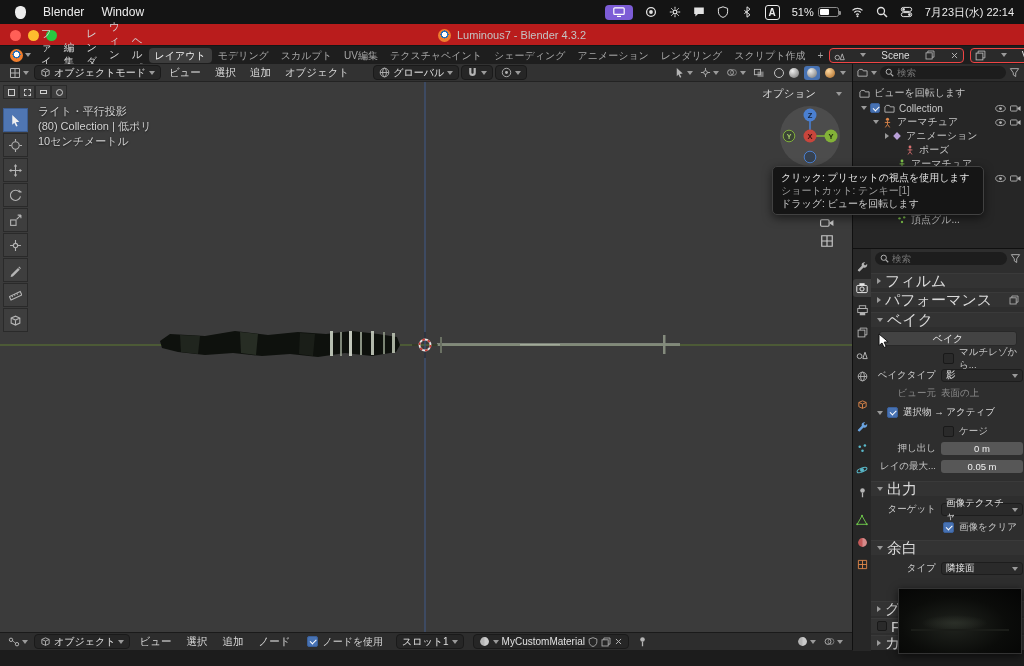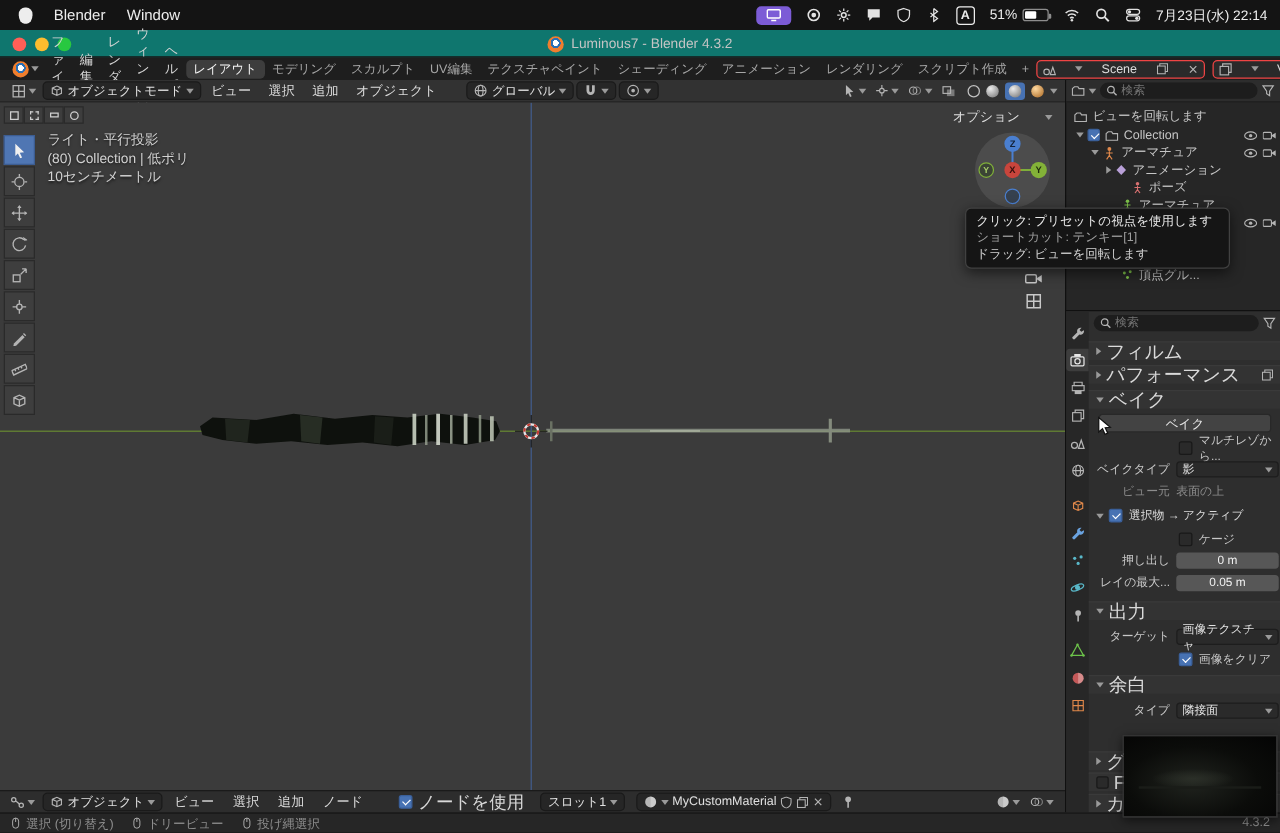--- a/index.html
+++ b/index.html
@@ -15,21 +15,21 @@
 .menubar{position:absolute;top:0;left:0;width:1024px;height:24px;background:#141414;color:#ededed;display:flex;align-items:center;font-size:12px}
 .mb-left{display:flex;align-items:center;gap:17px;padding-left:15px}
 .mb-right{margin-left:auto;display:flex;align-items:center;gap:12px;padding-right:10px;font-size:11px}
 .alogo{width:11px;height:13px;background:#ededed;border-radius:45% 45% 42% 42%/40% 40% 52% 52%}
 .mirror-pill{width:28px;height:15px;background:#7c5cd6;border-radius:4px;display:flex;align-items:center;justify-content:center}
 .inputA{width:15px;height:15px;border:1.2px solid #ededed;border-radius:3px;font-size:10px;display:flex;align-items:center;justify-content:center;font-weight:bold}
 .batt{width:21px;height:10px;border:1px solid #8d8d8d;border-radius:2.5px;position:relative}
 .batt::before{content:"";position:absolute;left:1px;top:1px;bottom:1px;width:51%;background:#fff;border-radius:1px}
 .batt::after{content:"";position:absolute;right:-3px;top:2.5px;width:2px;height:4px;background:#8d8d8d;border-radius:0 1px 1px 0}
 
-.titlebar{position:absolute;top:24px;left:0;width:1024px;height:22px;background:#0f766e;border-bottom:1px solid #161616}
+.titlebar{position:absolute;top:24px;left:0;width:1024px;height:22px;background:#b91c1c;border-bottom:1px solid #161616}
 .tl{position:absolute;top:6px;width:11px;height:11px;border-radius:50%}
 .blogo{width:13px;height:13px;border-radius:50%;background:radial-gradient(circle at 50% 42%,#fff 0 2.4px,#2a6fb5 2.5px 4px,#ef7e2e 4.1px 100%);flex:none}
 .title-center{position:absolute;top:0;left:0;width:100%;height:22px;display:flex;align-items:center;justify-content:center;gap:6px;font-size:11px;color:#c4c4c4}
 
 .topbar{position:absolute;top:46px;left:0;width:1024px;height:18px;background:#1e1e1e;display:flex;align-items:center;padding-left:6px}
 .tmenu{padding:0 6px;font-size:10.5px;color:#d4d4d4}
 .wtab{padding:0 6px;font-size:10px;color:#a6a6a6;border-radius:4px;height:15px;line-height:15px;white-space:nowrap}
 .wtab.active{background:#3d3d3d;color:#f2f2f2}
 .tb-pill{display:flex;align-items:center;gap:15px;background:#2a2a2a;border:1px solid #ef4444;border-radius:4px;height:15px;padding:0 4px;font-size:10px;color:#dcdcdc;white-space:nowrap}
 
@@ -871,21 +871,21 @@
       <svg class="ic" width="11" height="11">
           <use href="#i-cube"></use>
         </svg>
       <span>オブジェクト</span>
         <span class="caret"></span>
     </span>
     <span class="vmenu">ビュー</span>
     <span class="vmenu">選択</span>
     <span class="vmenu">追加</span>
     <span class="vmenu">ノード</span>
-    <span class="flex" style="gap:4px;margin-left:20px;font-size:14px;color:#d8d8d8">
+    <span class="flex" style="gap:4px;margin-left:8px;font-size:10px;color:#d8d8d8">
       <span class="cb on"></span>
       <span>ノードを使用</span>
     </span>
     <span class="hdr-pill" style="margin-left:10px">
         <span>スロット1</span>
         <span class="caret"></span>
       </span>
     <span class="hdr-pill" style="margin-left:6px">
       <svg class="ic" width="11" height="11" style="color:#b7b7b7">
           <use href="#i-ballico"></use>
@@ -914,41 +914,20 @@
         </span>
       <span class="flex" style="gap:2px;margin-right:4px">
           <svg class="ic" width="11" height="11">
             <use href="#i-olay"></use>
           </svg>
           <span class="caret"></span>
         </span>
     </span>
   </div>
 
-  <div class="statusbar">
-    <span class="flex" style="gap:4px">
-        <svg class="ic" width="9" height="11">
-          <use href="#i-mouse"></use>
-        </svg>
-        <span>選択 (切り替え)</span>
-      </span>
-    <span class="flex" style="gap:4px">
-        <svg class="ic" width="9" height="11">
-          <use href="#i-mouse"></use>
-        </svg>
-        <span>ドリービュー</span>
-      </span>
-    <span class="flex" style="gap:4px">
-        <svg class="ic" width="9" height="11">
-          <use href="#i-mouse"></use>
-        </svg>
-        <span>投げ縄選択</span>
-      </span>
-    <span style="margin-left:auto">4.3.2</span>
-  </div>
 
   <div class="tooltip">
     <div style="color:#e8e8e8">クリック: プリセットの視点を使用します</div>
     <div style="color:#9e9e9e">ショートカット: テンキー[1]</div>
     <div style="color:#d2d2d2">ドラッグ: ビューを回転します</div>
   </div>
 
   <div class="preview">
     <div style="position:absolute;left:18%;top:40%;width:55%;height:26%;background:radial-gradient(ellipse,#2b2f28 0%,transparent 70%)"></div>
     <div style="position:absolute;left:10%;top:62%;width:80%;height:2px;background:#1a1c18"></div>

